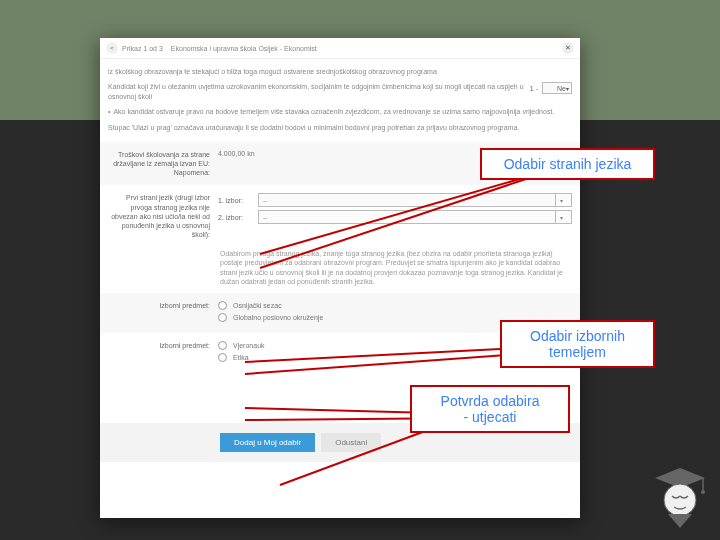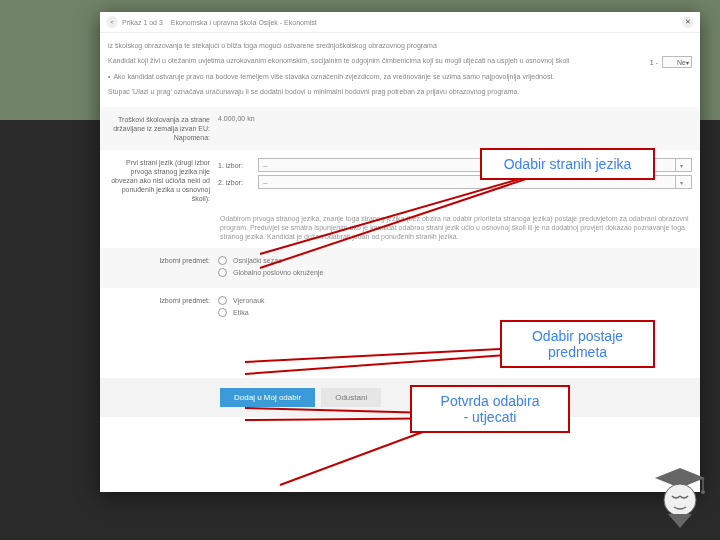--- a/index.html
+++ b/index.html
@@ -10,22 +10,22 @@
     position: relative;
     overflow: hidden;
   }
   .green-band {
     position: absolute;
     left: 0; right: 0; top: 0; height: 120px;
     background: #708367;
   }
   .panel {
     position: absolute;
-    left: 100px; top: 12px;
-    width: 600px; height: 480px;
+    left: 100px; top: 38px;
+    width: 480px; height: 480px;
     background: #fff;
     box-shadow: 0 4px 20px rgba(0,0,0,.5);
     font-size: 7px;
     color: #777;
   }
   .panel-header {
     display: flex; align-items: center;
     padding: 4px 6px;
     border-bottom: 1px solid #eee;
     color: #888;
@@ -223,21 +223,21 @@
   </div>
 
   <div class="actions">
     <button class="btn-primary">Dodaj u Moj odabir</button>
     <button class="btn-secondary">Odustani</button>
   </div>
 </div>
 
 <div class="callout" style="left:480px; top:148px; width:175px">Odabir stranih jezika</div>
 <div class="callout" style="left:500px; top:320px; width:155px">
-  <span>Odabir postaje predmeta</span>
+  <span>Odabir izbornih temeljem</span>
 </div>
 <div class="callout" style="left:410px; top:385px; width:160px">
   <span>Potvrda odabira</span><br>
   <span>- utjecati</span>
 </div>
 
 <svg class="overlay">
   <line x1="530" y1="176" x2="260" y2="254" stroke="#c00000" stroke-width="2"></line>
   <line x1="535" y1="176" x2="260" y2="268" stroke="#c00000" stroke-width="2"></line>
   <line x1="520" y1="348" x2="245" y2="362" stroke="#c00000" stroke-width="2"></line>

